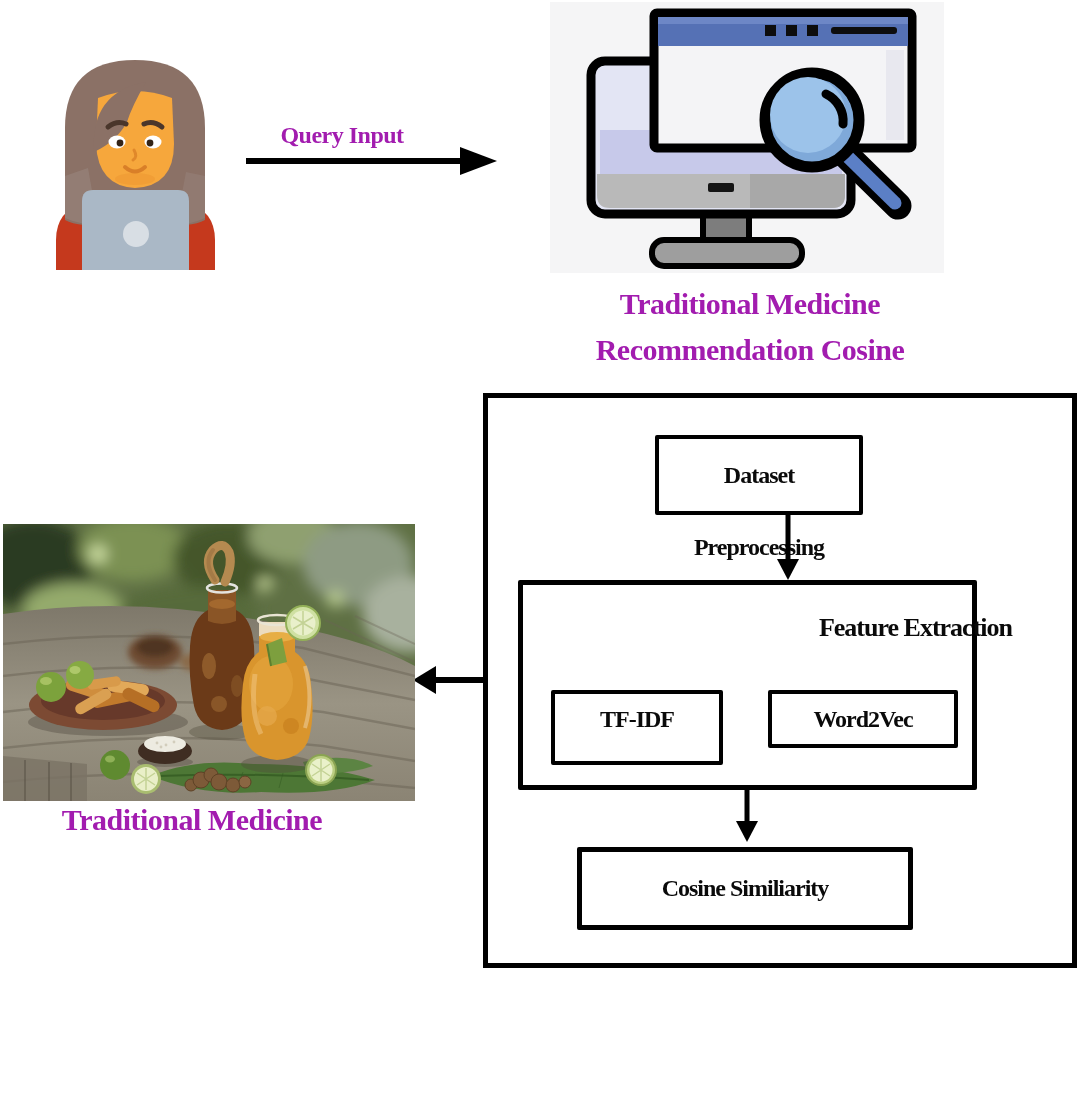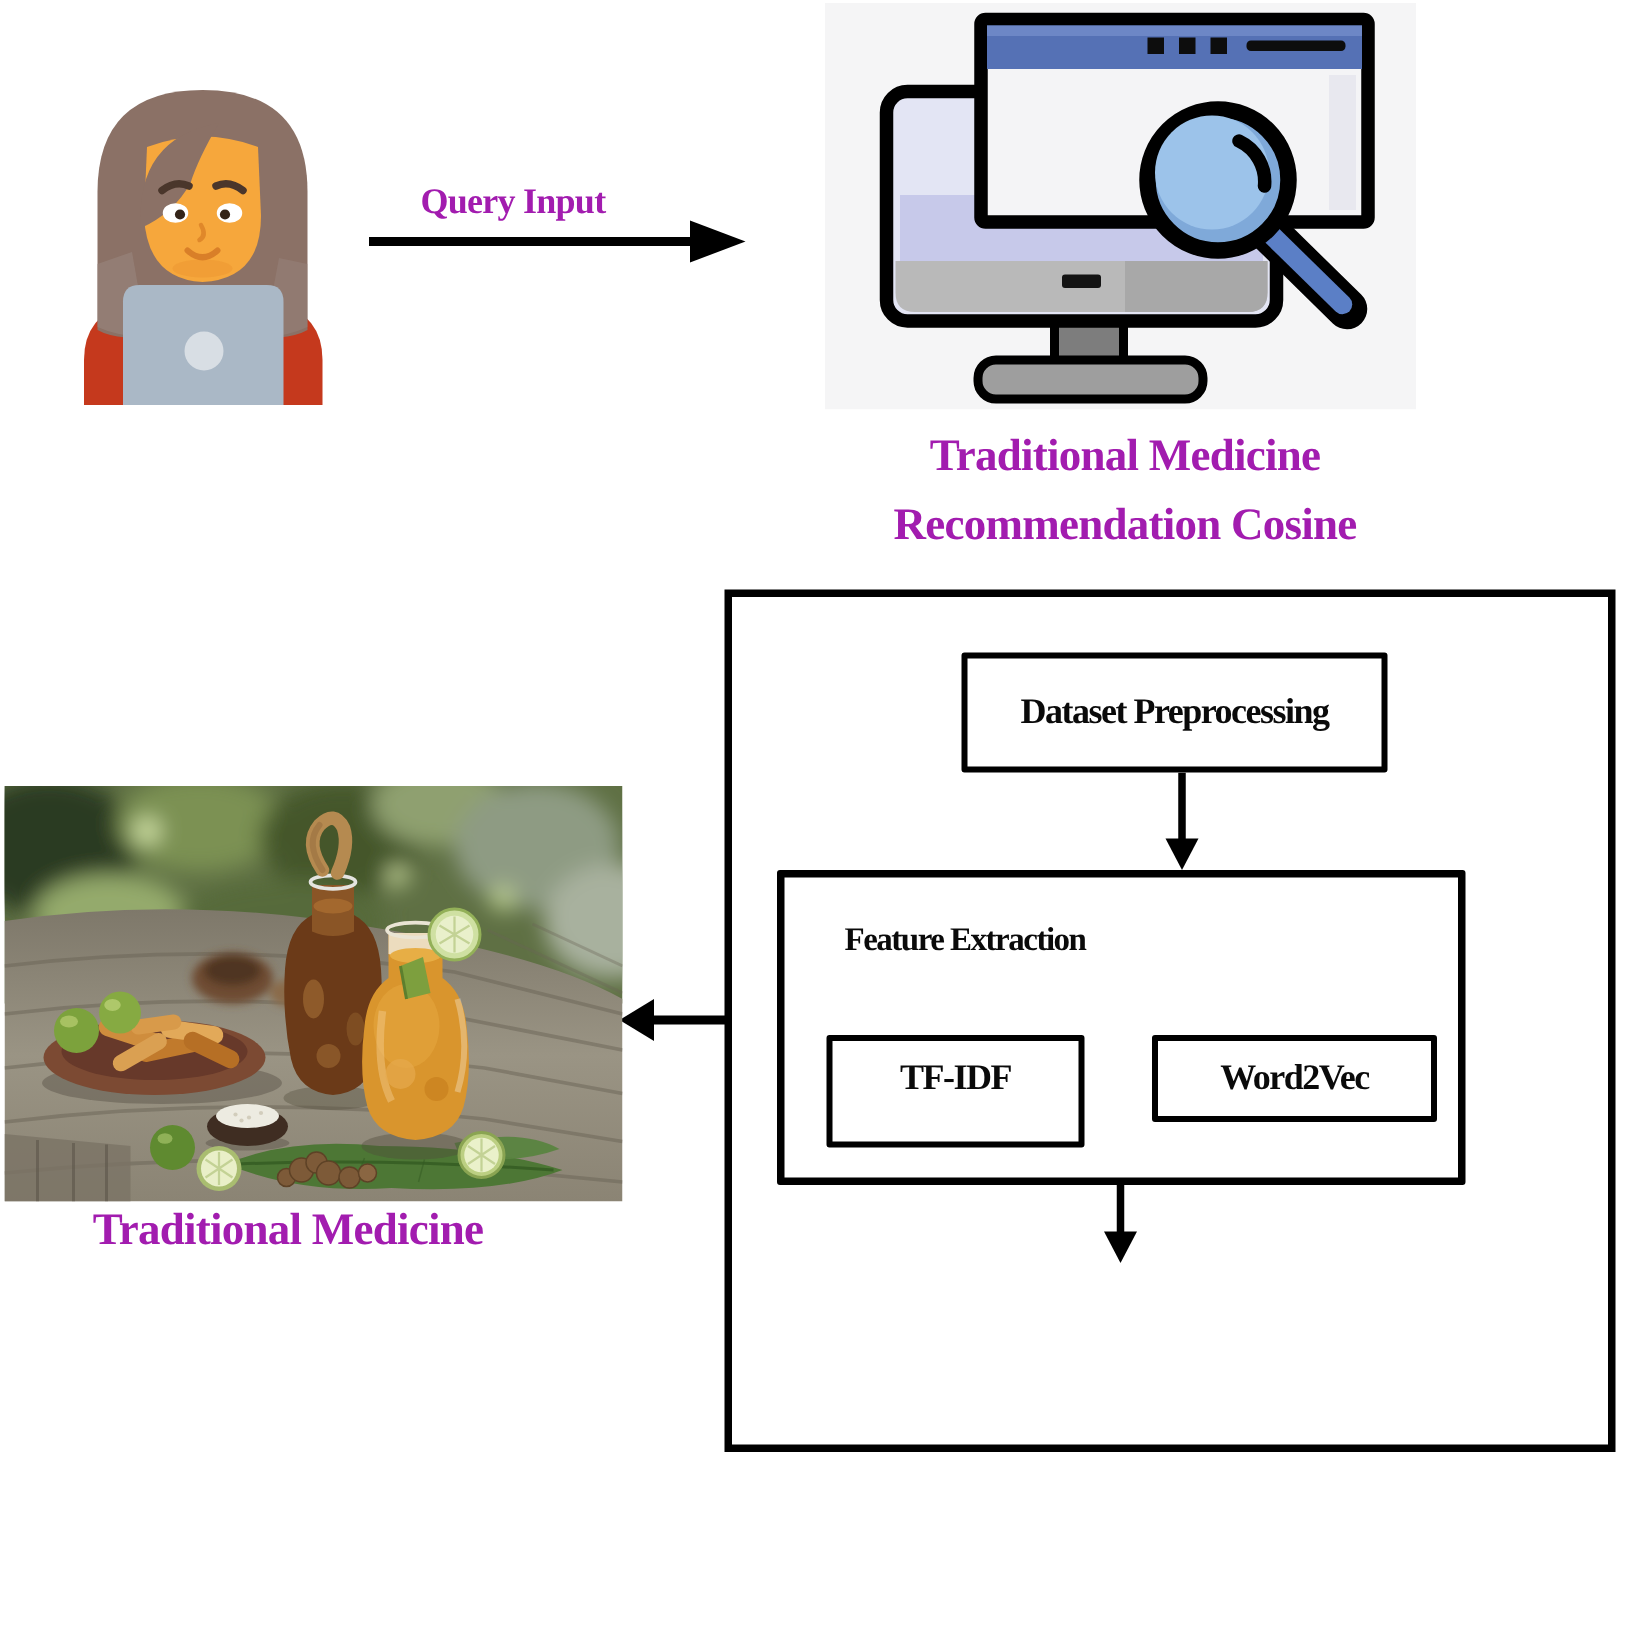--- a/index.html
+++ b/index.html
@@ -100,38 +100,39 @@
     </g>
   </svg>
 
   <div class="abs caption caption-lg" style="left:535px;top:281px;width:430px;">
     <div>Traditional Medicine</div>
     <div>Recommendation Cosine</div>
   </div>
 
   <div class="flow-outer">
 
-    <div class="fbox" style="left:153px;top:37px;width:284px;height:80px;line-height:72px;">Dataset Preprocessing</div>
+    <div class="fbox" style="left:167px;top:37px;width:208px;height:80px;line-height:72px;">Dataset Preprocessing</div>
 
     <svg class="abs" style="left:285px;top:117px" width="30" height="66" viewBox="0 0 30 66" aria-hidden="true">
       <rect x="12.5" y="0" width="5" height="46" fill="#000"></rect>
       <polygon points="4,44 26,44 15,65" fill="#000"></polygon>
     </svg>
 
     <div class="fbox fbox-thick" style="left:30px;top:182px;width:459px;height:210px;">
-      <div class="abs" style="left:40px;top:28px;width:100%;text-align:left;font-size:22px;">Feature Extraction</div>
+      <div class="abs" style="left:40px;top:28px;width:100%;text-align:right;font-size:26px;">Feature Extraction</div>
       <div class="fbox" style="left:28px;top:105px;width:172px;height:75px;line-height:50px;">TF-IDF</div>
       <div class="fbox" style="left:245px;top:105px;width:190px;height:58px;line-height:50px;">Word2Vec</div>
     </div>
 
     <svg class="abs" style="left:244px;top:392px" width="30" height="53" viewBox="0 0 30 53" aria-hidden="true">
       <rect x="12.5" y="0" width="5" height="33" fill="#000"></rect>
       <polygon points="4,31 26,31 15,52" fill="#000"></polygon>
     </svg>
 
+    <div class="fbox fbox-thick" style="left:89px;top:449px;width:336px;height:83px;line-height:73px;">Cosine Similiarity</div>
   </div>
 
   <svg class="abs" style="left:412px;top:664px" width="72" height="32" viewBox="0 0 72 32" aria-hidden="true">
     <rect x="22" y="13" width="50" height="6" fill="#000"></rect>
     <polygon points="24,2 24,30 1,16" fill="#000"></polygon>
   </svg>
 
   <svg class="abs" style="left:3px;top:524px" width="412" height="277" viewBox="0 0 412 277" aria-hidden="true">
     <defs>
       <filter id="b7" x="-40%" y="-40%" width="180%" height="180%">

